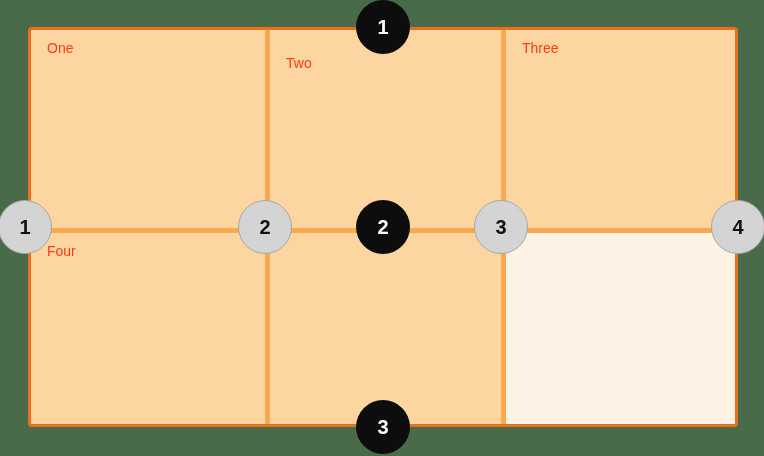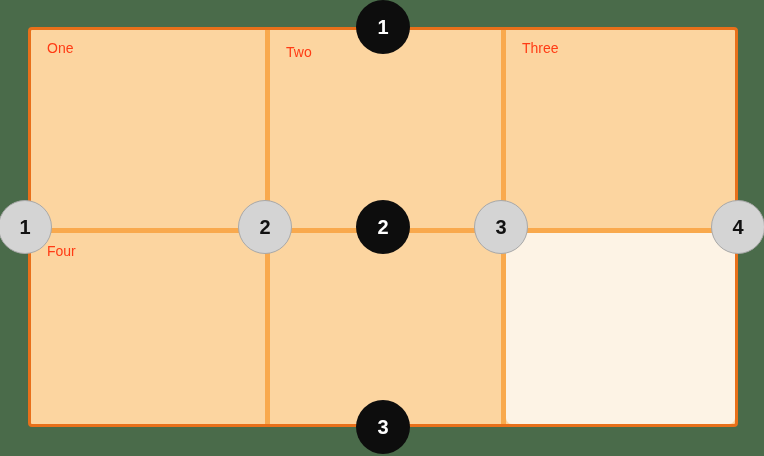--- a/index.html
+++ b/index.html
@@ -31,36 +31,35 @@
     box-sizing: border-box;
     background: #fcd5a0;
     border: 3px solid #e8701a;
     border-radius: 4px;
   }
 
   
   .cell {
     position: absolute;
     box-sizing: border-box;
-    border-radius: 6px;
   }
   .cell-label {
     position: absolute;
     left: 16px;
     top: 11px;
     color: #ff3b14;
     font-size: 14px;
     font-family: "Liberation Sans", sans-serif;
     line-height: 1;
     white-space: nowrap;
   }
 
   
   .cell-one   { left: 0px;   top: 0px;   width: 234px; height: 197px; }
-  .cell-two   { left: 239px; top: 4px;   width: 231px; height: 197px; }
+  .cell-two   { left: 239px; top: 15px;   width: 231px; height: 197px; }
   .cell-three { left: 475px; top: 0px;   width: 229px; height: 197px; }
   
   .cell-four  { left: 0px;   top: 203px; width: 234px; height: 191px; }
   .cell-five  { left: 239px; top: 203px; width: 231px; height: 191px; }
   .cell-empty { left: 475px; top: 203px; width: 229px; height: 191px;
                 background: #fdf3e5; }
   .gridline-v {
     position: absolute;
     top: 0;
     width: 5px;

